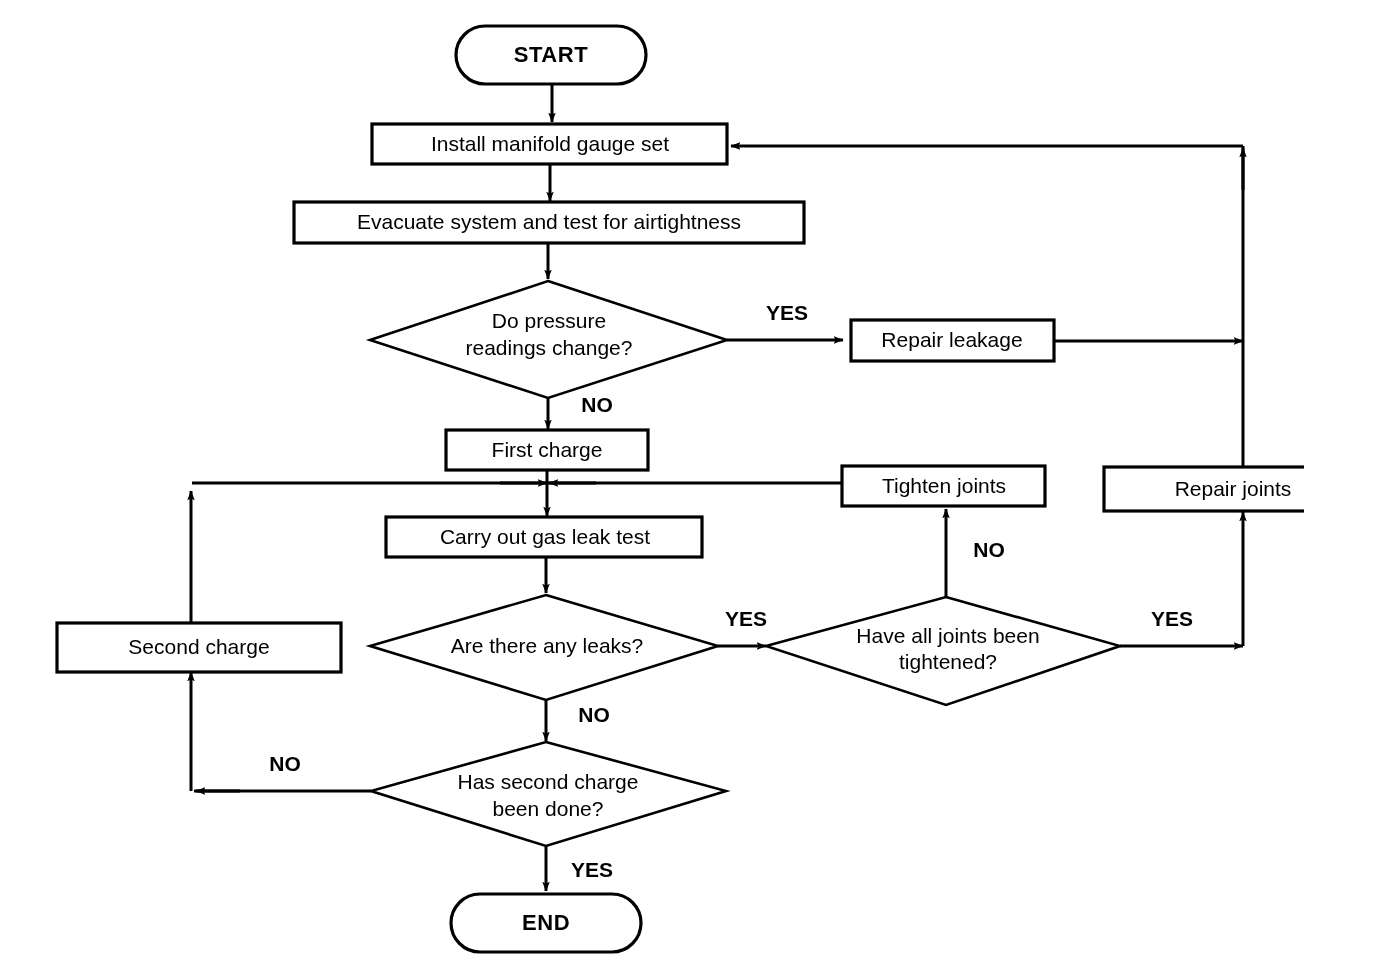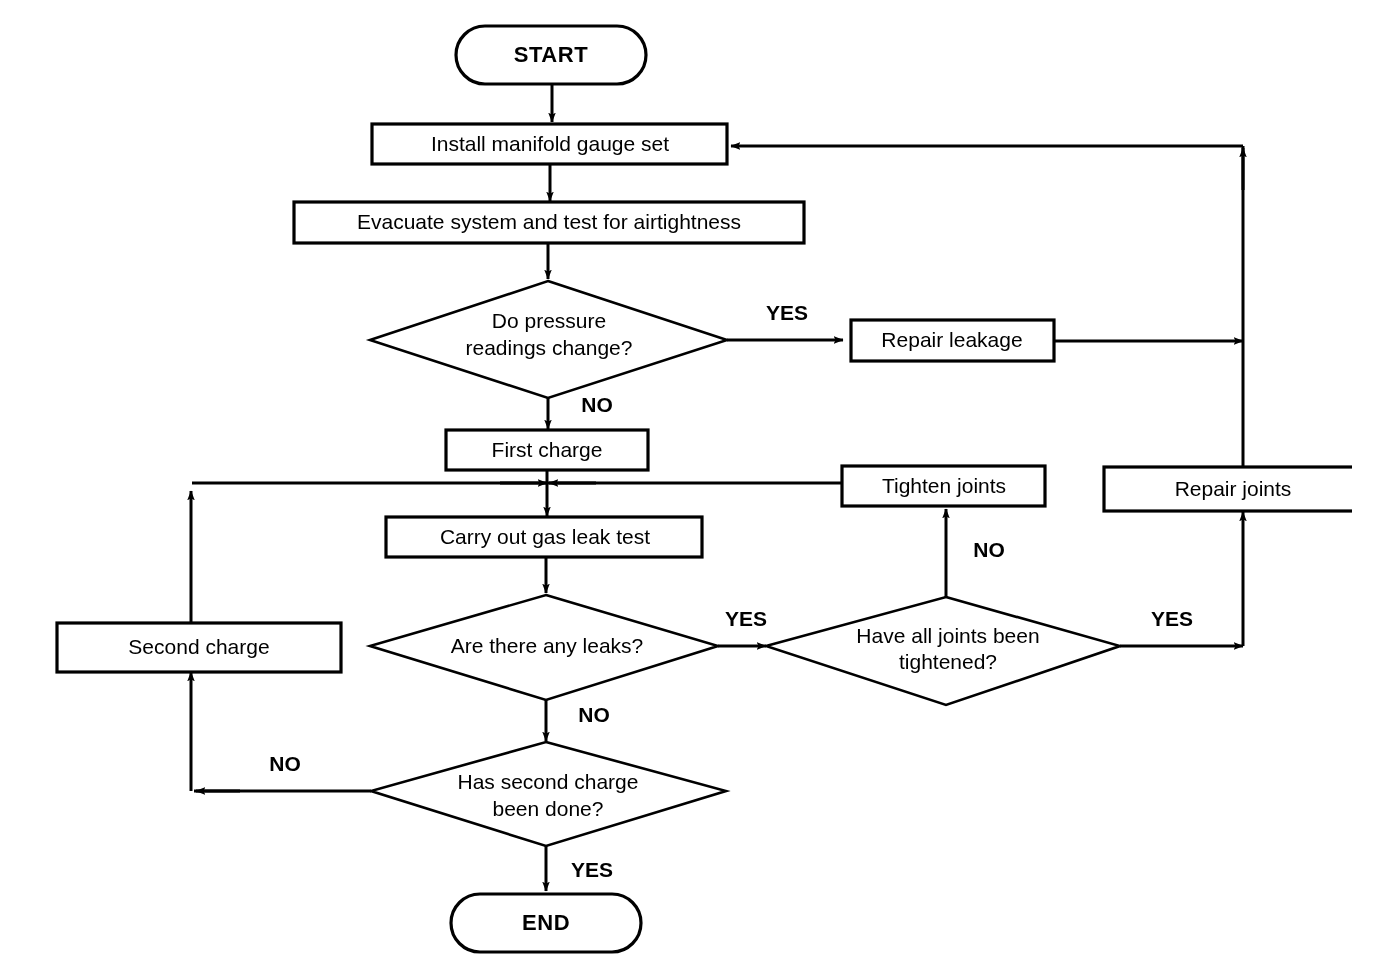--- a/index.html
+++ b/index.html
@@ -7,21 +7,20 @@
     padding: 0;
     background: #ffffff;
   }
   #page {
     position: relative;
     width: 1304px;
     height: 980px;
     background: #ffffff;
     font-family: "Liberation Sans", sans-serif;
     overflow: hidden;
-    padding-left: 48px;
   }
   svg#flow {
     position: absolute;
     left: 0;
     top: 0;
     width: 1392px;
     height: 980px;
   }
   .shape-stroke {
     fill: #ffffff;

